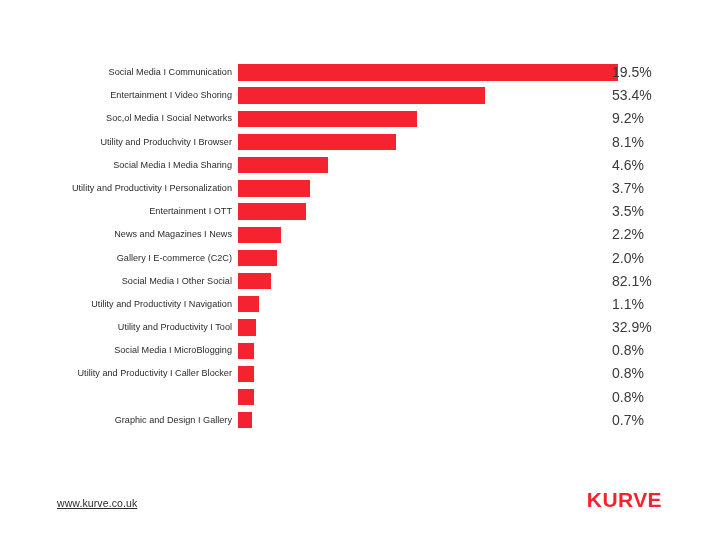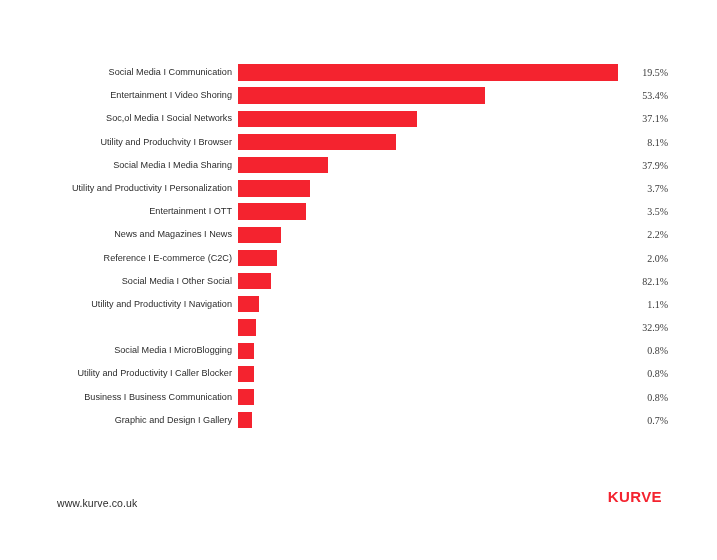--- a/index.html
+++ b/index.html
@@ -69,51 +69,50 @@
     background: #f4232f;
   }
 
   .row-value {
     position: absolute;
     left: 612px;
     width: 56px;
     top: 0;
     height: 23.2px;
     line-height: 23.2px;
-    text-align: right;
-    white-space: nowrap;
-    font-size: 10px;
+    white-space: nowrap;
+    font-size: 14px;
     color: #3a3a3a;
-    font-family: Liberation Serif, serif;
   }
 
   
   #chart-footer {
     position: absolute;
     left: 0;
     bottom: 0;
     width: 717px;
     height: 80px;
   }
 
   #site-url {
     position: absolute;
     left: 57px;
     top: 17px;
     font-size: 10.5px;
     color: #2b2b2b;
     letter-spacing: 0.1px;
     white-space: nowrap;
+    text-decoration: underline;
   }
 
   #brand-logo {
     position: absolute;
     right: 55px;
     top: 8px;
-    font-size: 15px;
+    font-size: 21px;
     font-weight: bold;
     letter-spacing: 0.4px;
     color: #f4232f;
     white-space: nowrap;
   }
 </style>
 </head>
 <body>
 
 <div id="chart-figure">
@@ -131,35 +130,35 @@
         <div class="bar-track">
           <div class="bar-fill" style="width: 247.49px; background: rgb(244, 35, 47);"></div>
         </div>
         <div class="row-value">53.4%</div>
       </div>
       <div class="chart-row">
         <div class="row-label">Soc,ol Media I Social Networks</div>
         <div class="bar-track">
           <div class="bar-fill" style="width: 179.28px; background: rgb(244, 35, 47);"></div>
         </div>
-        <div class="row-value">37.1%</div>
+        <div class="row-value">9.2%</div>
       </div>
       <div class="chart-row">
         <div class="row-label">Utility and Produchvity I Browser</div>
         <div class="bar-track">
           <div class="bar-fill" style="width: 157.85px; background: rgb(244, 35, 47);"></div>
         </div>
         <div class="row-value">8.1%</div>
       </div>
       <div class="chart-row">
         <div class="row-label">Social Media I Media Sharing</div>
         <div class="bar-track">
           <div class="bar-fill" style="width: 89.64px; background: rgb(244, 35, 47);"></div>
         </div>
-        <div class="row-value">37.9%</div>
+        <div class="row-value">4.6%</div>
       </div>
       <div class="chart-row">
         <div class="row-label">Utility and Productivity I Personalization</div>
         <div class="bar-track">
           <div class="bar-fill" style="width: 72.1px; background: rgb(244, 35, 47);"></div>
         </div>
         <div class="row-value">3.7%</div>
       </div>
       <div class="chart-row">
         <div class="row-label">Entertainment I OTT</div>
@@ -169,62 +168,62 @@
         <div class="row-value">3.5%</div>
       </div>
       <div class="chart-row">
         <div class="row-label">News and Magazines I News</div>
         <div class="bar-track">
           <div class="bar-fill" style="width: 42.87px; background: rgb(244, 35, 47);"></div>
         </div>
         <div class="row-value">2.2%</div>
       </div>
       <div class="chart-row">
-        <div class="row-label">Reference I E-commerce (C2C)</div>
+        <div class="row-label">Gallery I E-commerce (C2C)</div>
         <div class="bar-track">
           <div class="bar-fill" style="width: 38.97px; background: rgb(244, 35, 47);"></div>
         </div>
         <div class="row-value">2.0%</div>
       </div>
       <div class="chart-row">
         <div class="row-label">Social Media I Other Social</div>
         <div class="bar-track">
           <div class="bar-fill" style="width: 33.13px; background: rgb(244, 35, 47);"></div>
         </div>
         <div class="row-value">82.1%</div>
       </div>
       <div class="chart-row">
         <div class="row-label">Utility and Productivity I Navigation</div>
         <div class="bar-track">
           <div class="bar-fill" style="width: 21.44px; background: rgb(244, 35, 47);"></div>
         </div>
         <div class="row-value">1.1%</div>
       </div>
       <div class="chart-row">
+        <div class="row-label">Utility and Productivity I Tool</div>
         <div class="bar-track">
           <div class="bar-fill" style="width: 17.54px; background: rgb(244, 35, 47);"></div>
         </div>
         <div class="row-value">32.9%</div>
       </div>
       <div class="chart-row">
         <div class="row-label">Social Media I MicroBlogging</div>
         <div class="bar-track">
           <div class="bar-fill" style="width: 15.59px; background: rgb(244, 35, 47);"></div>
         </div>
         <div class="row-value">0.8%</div>
       </div>
       <div class="chart-row">
         <div class="row-label">Utility and Productivity I Caller Blocker</div>
         <div class="bar-track">
           <div class="bar-fill" style="width: 15.59px; background: rgb(244, 35, 47);"></div>
         </div>
         <div class="row-value">0.8%</div>
       </div>
       <div class="chart-row">
-        <div class="row-label">Business I Business Communication</div>
         <div class="bar-track">
           <div class="bar-fill" style="width: 15.59px; background: rgb(244, 35, 47);"></div>
         </div>
         <div class="row-value">0.8%</div>
       </div>
       <div class="chart-row">
         <div class="row-label">Graphic and Design I Gallery</div>
         <div class="bar-track">
           <div class="bar-fill" style="width: 14px; background: rgb(244, 35, 47);"></div>
         </div>

